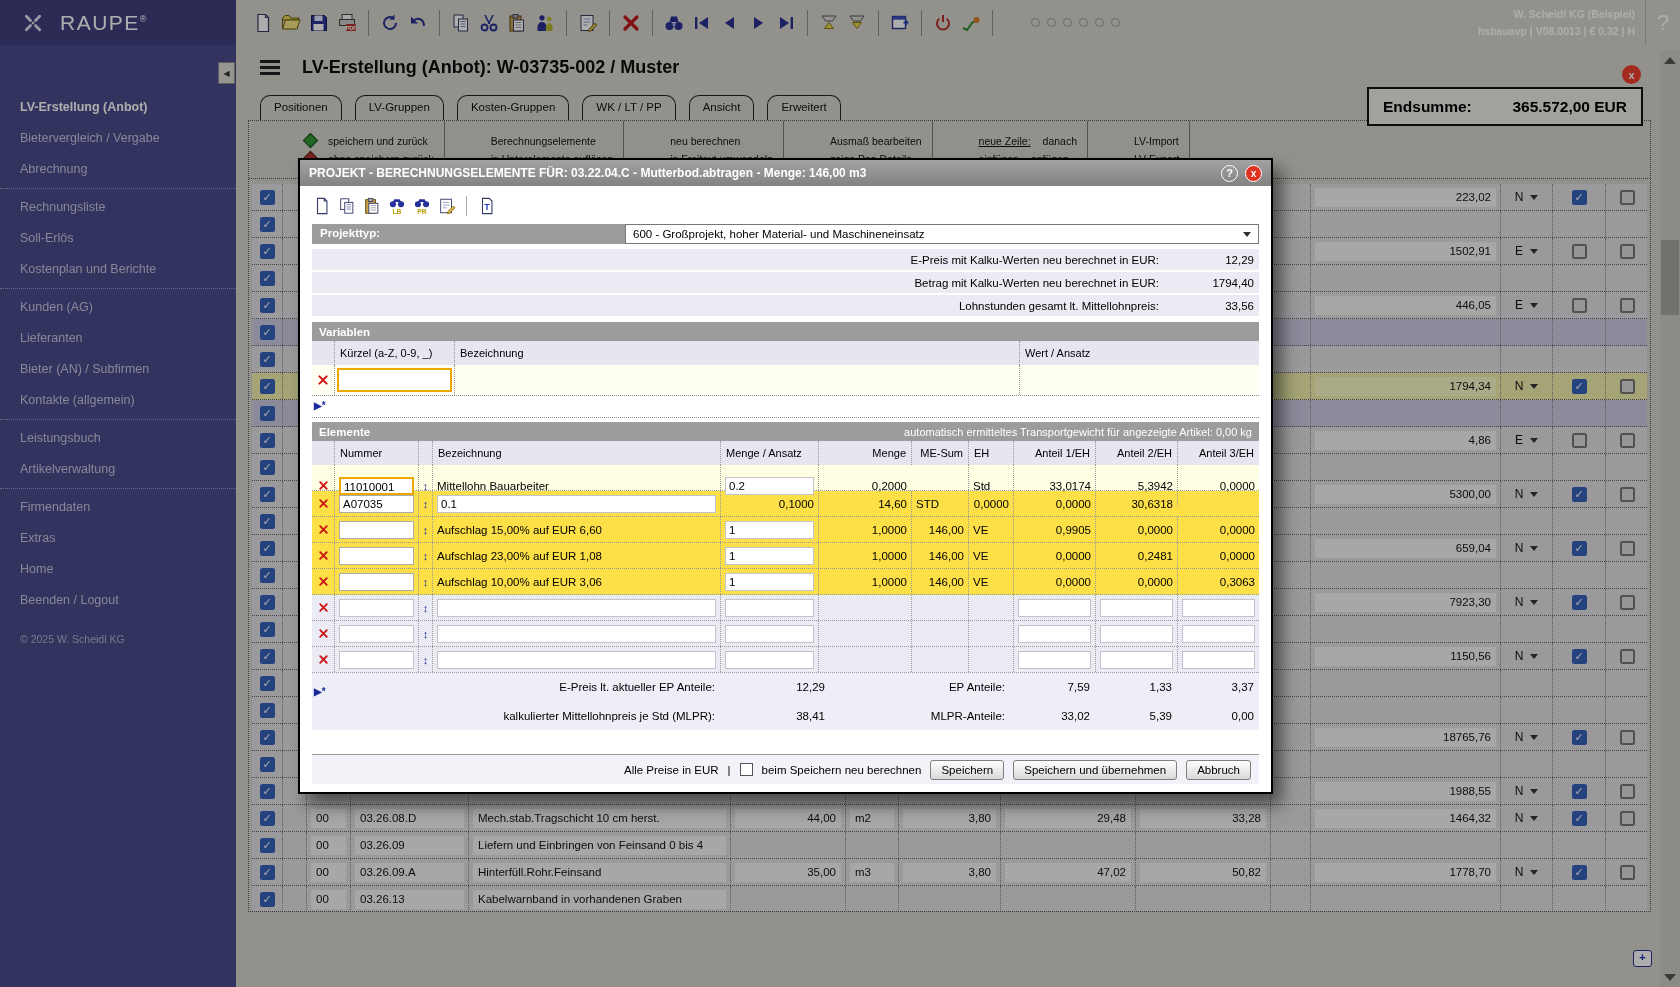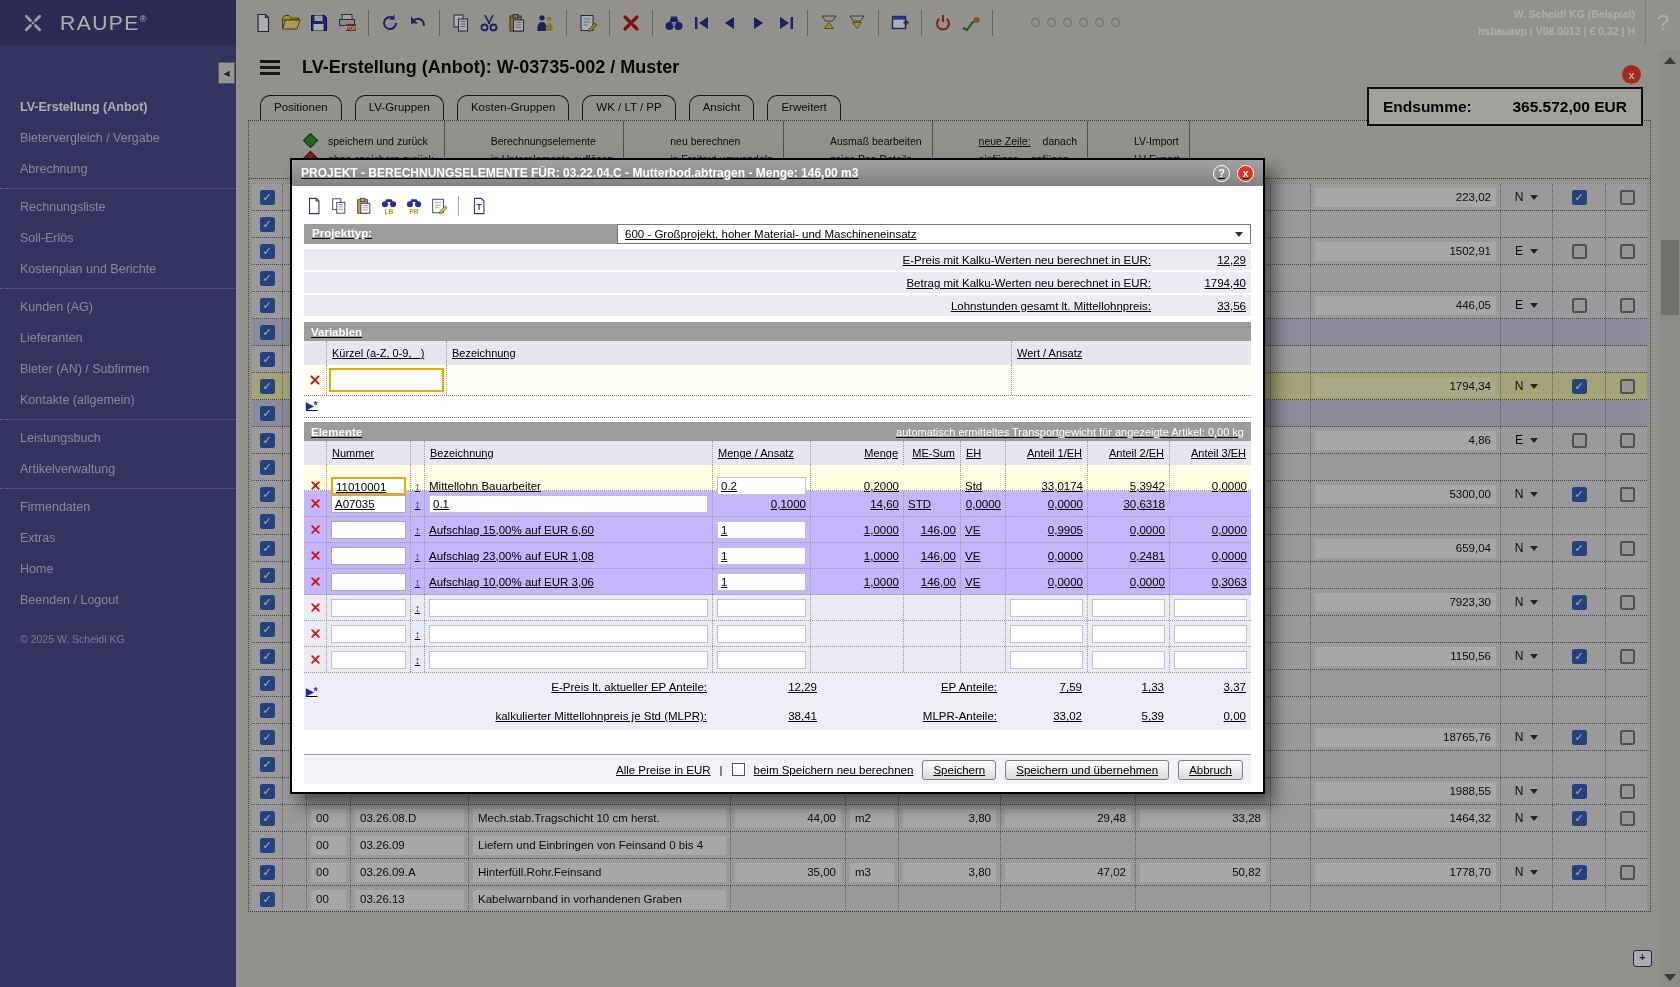--- a/index.html
+++ b/index.html
@@ -65,22 +65,22 @@
   .car{width:0;height:0;border-left:4px solid transparent;border-right:4px solid transparent;border-top:5px solid #333;}
   .add-icon{position:absolute;left:1397px;top:905px;width:17px;height:15px;background:#fff;border:1px solid #26309a;border-radius:3px;
       color:#1630c2;font-weight:bold;font-size:11px;line-height:13px;text-align:center;z-index:2;}
   
   .scrollbar{position:absolute;left:1424px;top:5px;width:20px;bottom:0;background:#cfccc5;}
   .sb-btn{position:absolute;left:0;width:20px;height:20px;display:flex;align-items:center;justify-content:center;}
   .tri-up{width:0;height:0;border-left:6px solid transparent;border-right:6px solid transparent;border-bottom:7px solid #555;}
   .tri-dn{width:0;height:0;border-left:6px solid transparent;border-right:6px solid transparent;border-top:7px solid #555;}
   .sb-thumb{position:absolute;left:1px;top:190px;width:18px;height:75px;background:#a9a69f;}
   
-  .modal{position:absolute;left:290px;top:158px;width:975px;height:636px;background:#fff;border:2px solid #000;
-      box-shadow:9px 11px 16px rgba(0,0,0,.5);box-sizing:border-box;font-size:11.5px;color:#000;display:flex;flex-direction:column;z-index:10;text-decoration:underline;}
+  .modal{position:absolute;left:298px;top:158px;width:975px;height:636px;background:#fff;border:2px solid #000;
+      box-shadow:9px 11px 16px rgba(0,0,0,.5);box-sizing:border-box;font-size:11.5px;color:#000;display:flex;flex-direction:column;z-index:10;}
   .m-title{height:26px;flex:0 0 26px;background:linear-gradient(#a2a2a2,#828282);color:#fff;font-weight:bold;font-size:12px;
       display:flex;align-items:center;padding:0 9px;}
   .m-help{margin-left:auto;width:17px;height:17px;border-radius:50%;border:1.5px solid #fff;color:#fff;font-size:11px;font-weight:bold;
       display:flex;align-items:center;justify-content:center;box-sizing:border-box;}
   .m-close{width:17px;height:17px;border-radius:50%;background:#e03020;border:1.5px solid #fff;color:#fff;font-weight:bold;font-size:10px;
       margin-left:7px;display:flex;align-items:center;justify-content:center;box-sizing:border-box;}
   .m-body{flex:1;padding:6px 12px 8px;display:flex;flex-direction:column;overflow:hidden;}
   .m-icons{display:flex;gap:6px;height:27px;align-items:center;margin-bottom:5px;}
   .m-icons .icon{width:19px;height:19px;}
   .m-icons .icon svg{width:18px;height:18px;}
@@ -97,21 +97,21 @@
   .hcell{background:#e6e6f0;border-left:1px dotted #999;padding:6px 5px;font-size:11px;box-sizing:border-box;white-space:nowrap;overflow:hidden;}
   .hcell:first-child{border-left:none;}
   .hcell.r{text-align:right;}
   .ec{border-left:1px dotted #999;display:flex;align-items:center;box-sizing:border-box;padding:0 4px;overflow:hidden;white-space:nowrap;}
   .ec:first-child{border-left:none;}
   .ec.r{justify-content:flex-end;}
   .var-row{height:30px;background:#fffff2;border-bottom:1px dotted #888;}
   .kz-input{width:100%;height:24px;border:2px solid #eda800;background:#fff;box-sizing:border-box;}
   .m-x{color:#cc1414;font-weight:bold;font-size:13px;justify-content:center;}
   .m-next{color:#1a2a9a;font-size:10px;font-weight:bold;padding:4px 2px 6px;border-bottom:1px dotted #888;}
-  .erow{height:25px;border-bottom:1px dotted #999;background:#c4b5fd;}
+  .erow{height:25px;border-bottom:1px dotted #999;background:#fde047;}
   .erow.sel{background:#ffffe3;}
   .erow.empty{background:#ebebf4;}
   .nbox{flex:1;height:18px;background:#fff;border:1px solid #aaa;box-sizing:border-box;padding:0 3px;line-height:16px;}
   .nbox.focus{border:2px solid #eda800;font-weight:normal;}
   .wbox{flex:1;height:18px;background:#fff;border:1px solid #c2c2cc;box-sizing:border-box;padding:0 3px;line-height:16px;}
   .ud{color:#26309a;font-size:11px;justify-content:center;padding:0 1px;}
   .khaki{background:#eeeabc;margin-top:41px;}
   .m-sum{background:#edeef6;padding:5px 0 4px;position:relative;}
   .sum-grid{display:grid;grid-template-columns:22px 1fr 110px 180px 85px 82px 82px;line-height:19px;}
   .sum-grid div{text-align:right;padding-right:5px;white-space:nowrap;}

